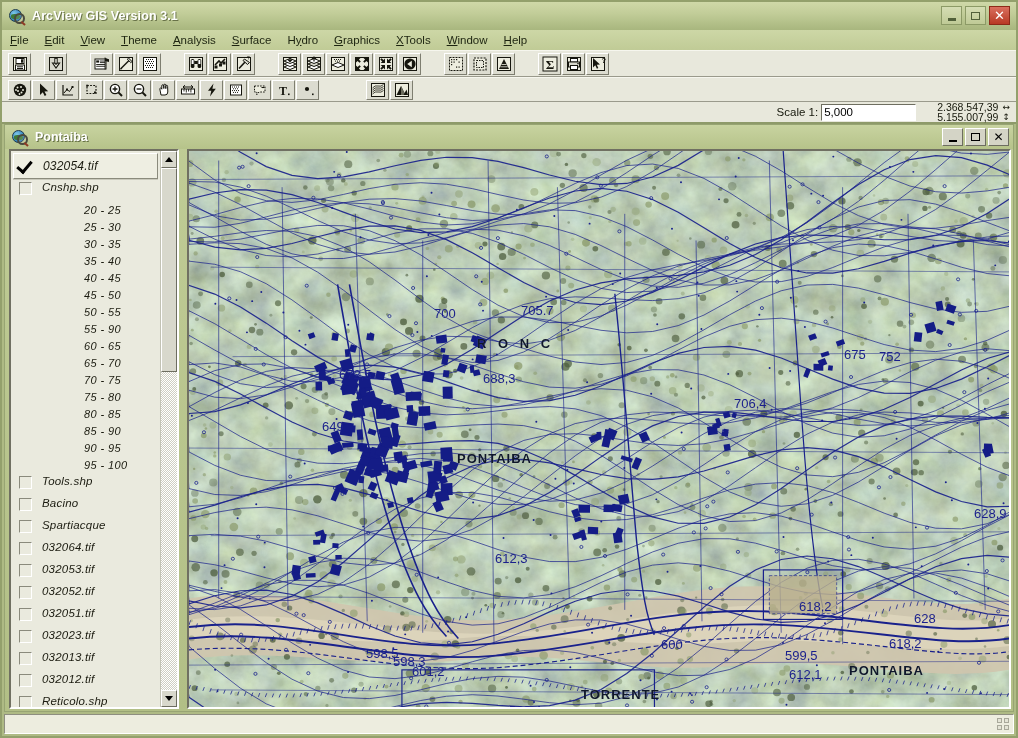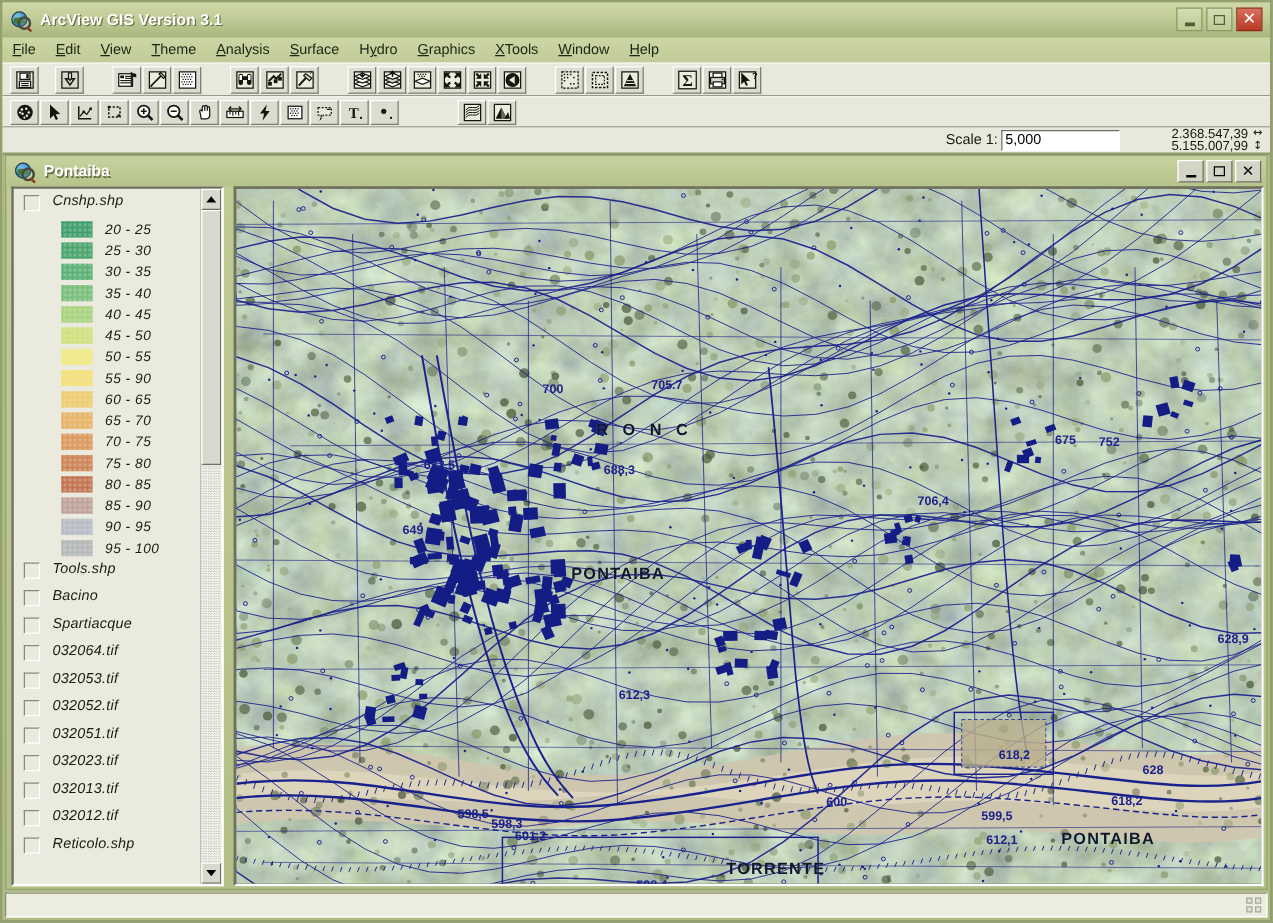--- a/index.html
+++ b/index.html
@@ -186,21 +186,21 @@
     border: 1px solid;
     border-color: #6e6e60 #ffffff #ffffff #6e6e60;
     background: #ffffff;
     font-size: 11.5px;
     font-family: "Liberation Sans", sans-serif;
     padding: 0 2px;
     color: #000;
     line-height: 15px;
   }
   #coord-box {
-    margin-left: 41px;
+    margin-left: 21px;
     display: flex;
     align-items: center;
     font-size: 10.5px;
     color: #16180c;
     line-height: 10px;
   }
   #coord-vals { text-align: right; }
   #coord-arrows {
     margin-left: 4px;
     font-size: 9px;
@@ -407,22 +407,22 @@
     font-family: "Liberation Sans", sans-serif;
     font-weight: bold;
     white-space: nowrap;
     text-shadow: 0 0 1px rgba(255,255,255,0.35);
     pointer-events: none;
     margin-top: 20px;
   }
   .elev-label {
     position: absolute;
     color: #1a1f8c;
-    font-size: 10px;
-    font-weight: bold;
+    font-size: 13px;
+    font-weight: normal;
     white-space: nowrap;
     pointer-events: none;
   }
 
   
   #status-bar {
     position: absolute;
     left: 2px; bottom: 2px;
     width: 1010px; height: 20px;
     background: #ededdf;
@@ -940,20 +940,24 @@
           <div class="vbtn">
               <span class="g-x">✕</span>
             </div>
         </div>
       </div>
 
       <div id="view-body">
 
         <div id="toc-panel">
           <div id="toc-list">
+              <div class="toc-entry active">
+                <span class="toc-check checked"></span>
+                <span class="toc-label">032054.tif</span>
+              </div>
               <div class="toc-entry">
                 <span class="toc-check"></span>
                 <span class="toc-label">Cnshp.shp</span>
               </div>
               <div class="legend-class">
                 <span class="swatch" style="background-color: rgb(234, 234, 222); background-image: radial-gradient(rgb(63, 158, 107) 48%, transparent 50%), radial-gradient(rgb(63, 158, 107) 48%, transparent 50%); background-size: 2px 2px; background-position: 0px 0px, 1px 1px;"></span>
                 <span class="legend-text">20 -  25</span>
               </div>
               <div class="legend-class">
                 <span class="swatch" style="background-color: rgb(234, 234, 222); background-image: radial-gradient(rgb(74, 165, 110) 48%, transparent 50%), radial-gradient(rgb(74, 165, 110) 48%, transparent 50%); background-size: 2px 2px; background-position: 0px 0px, 1px 1px;"></span>

